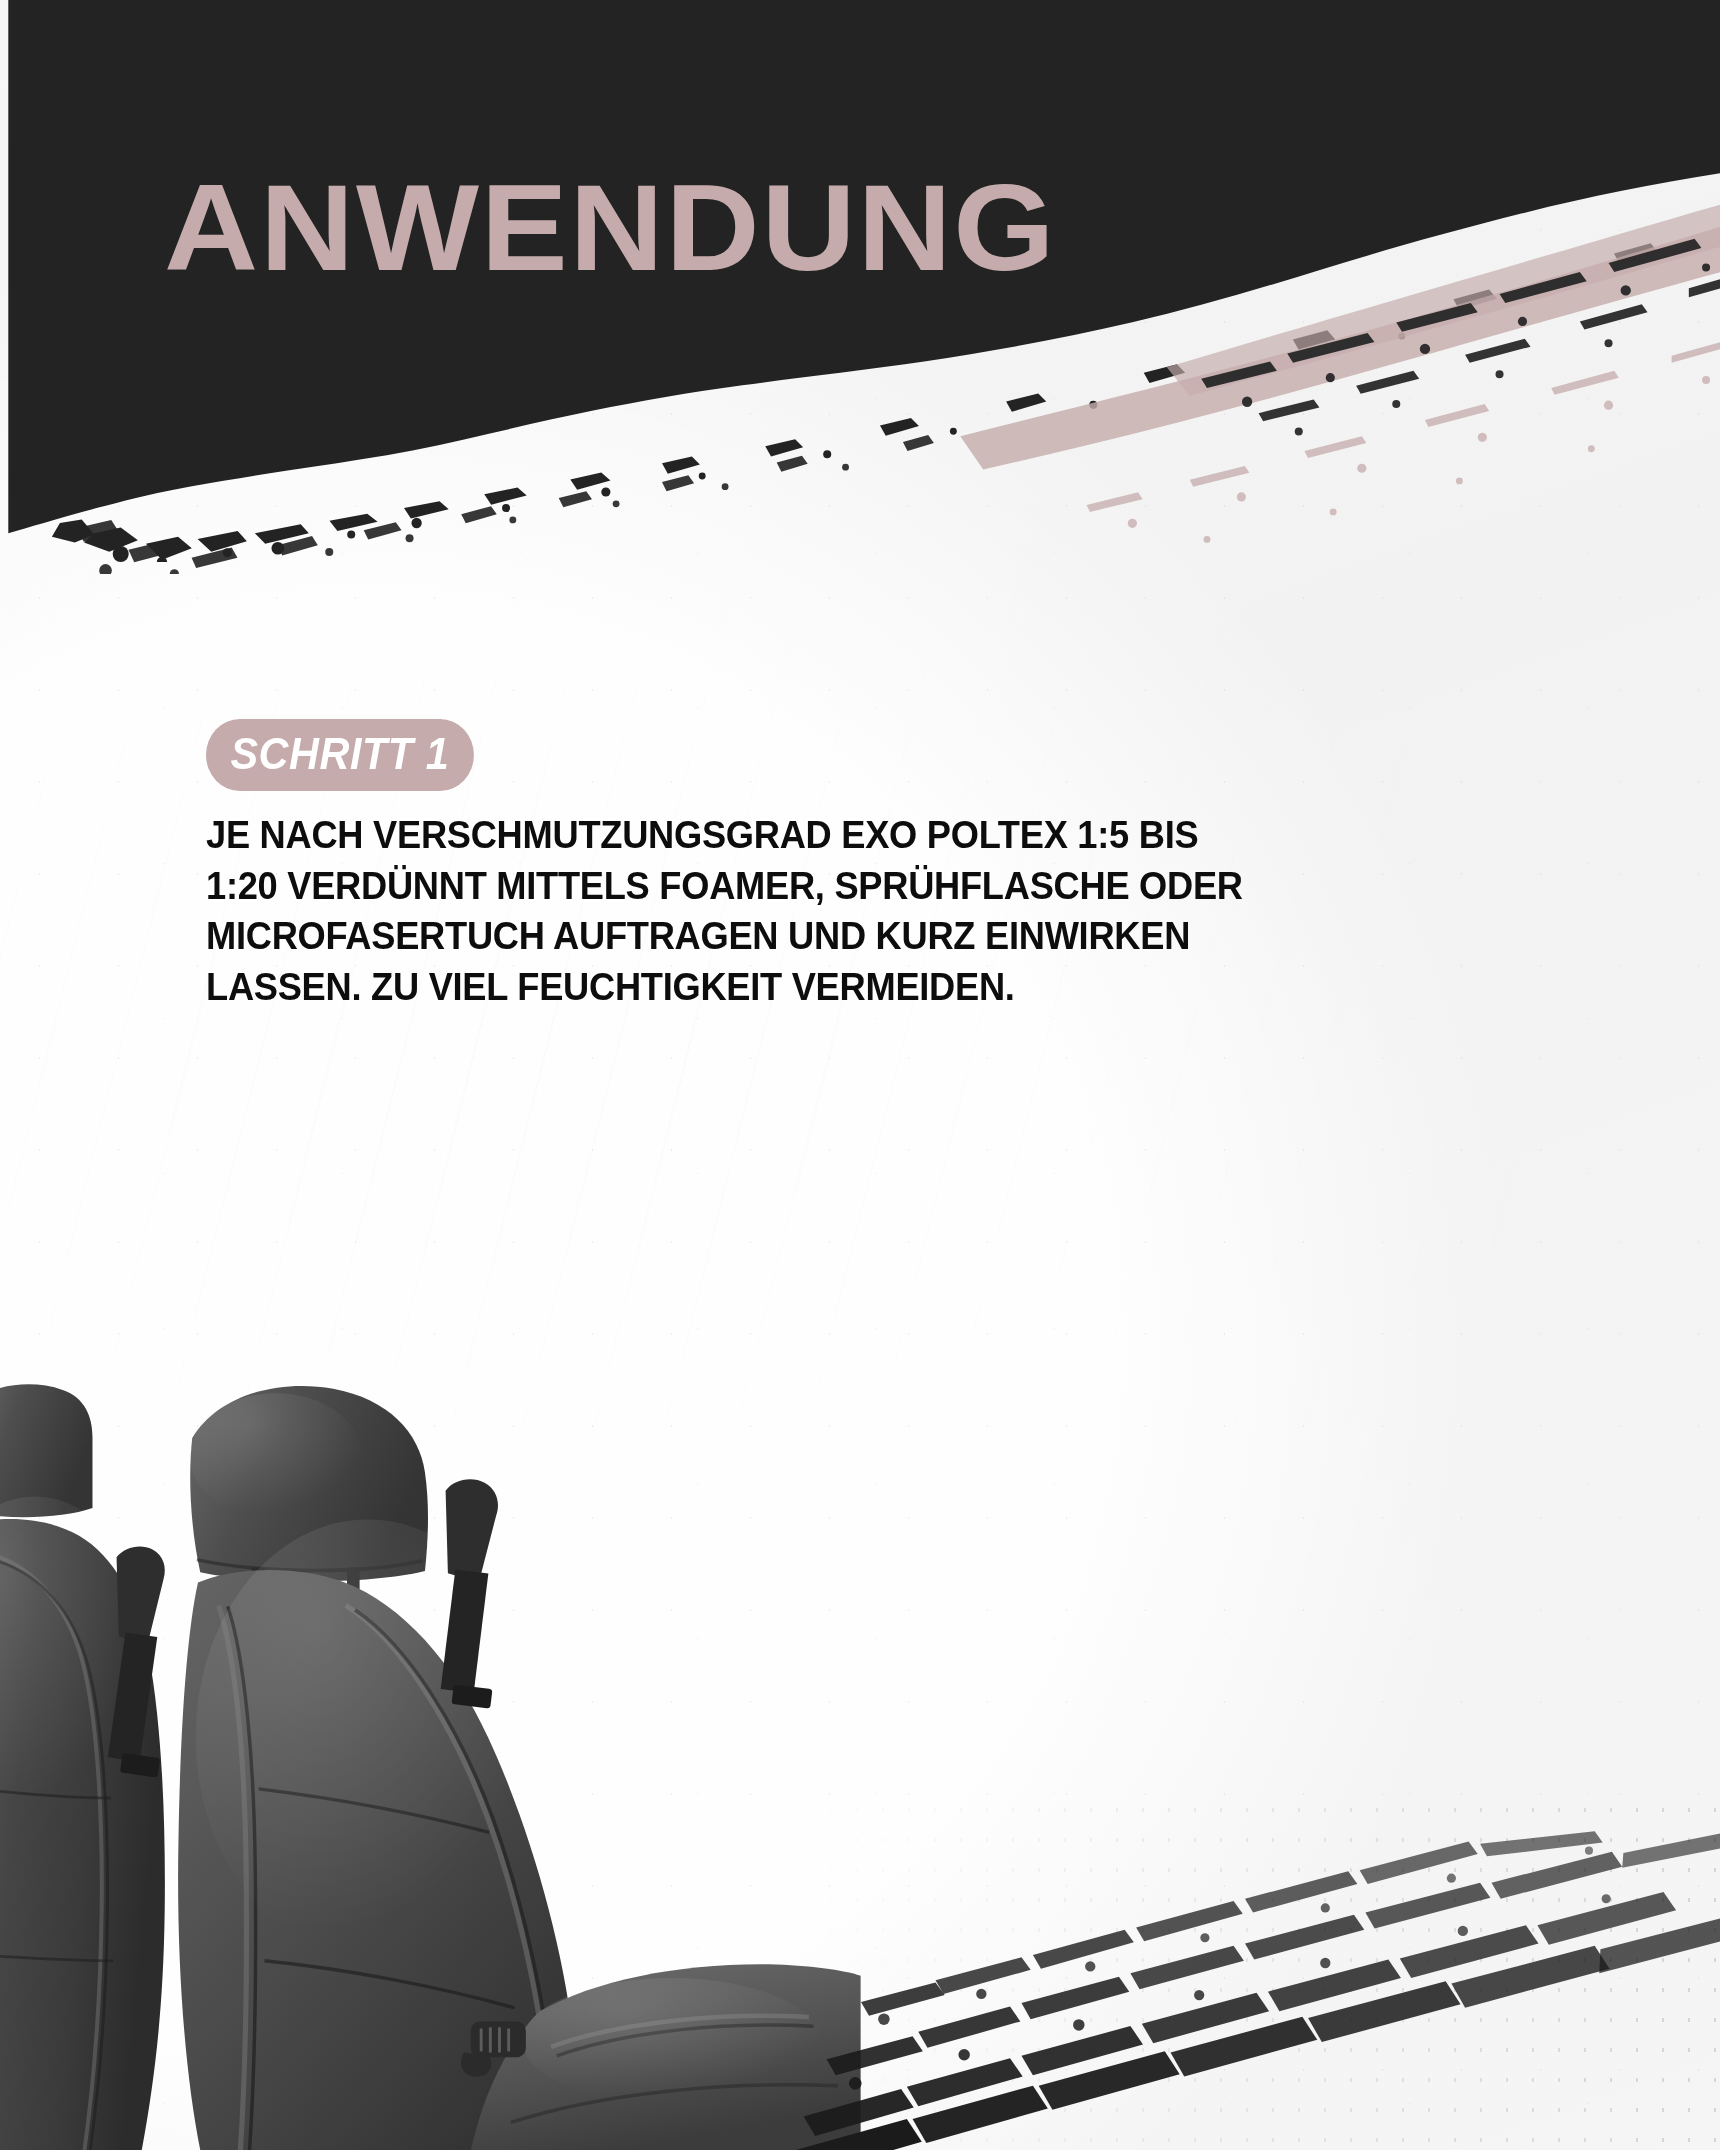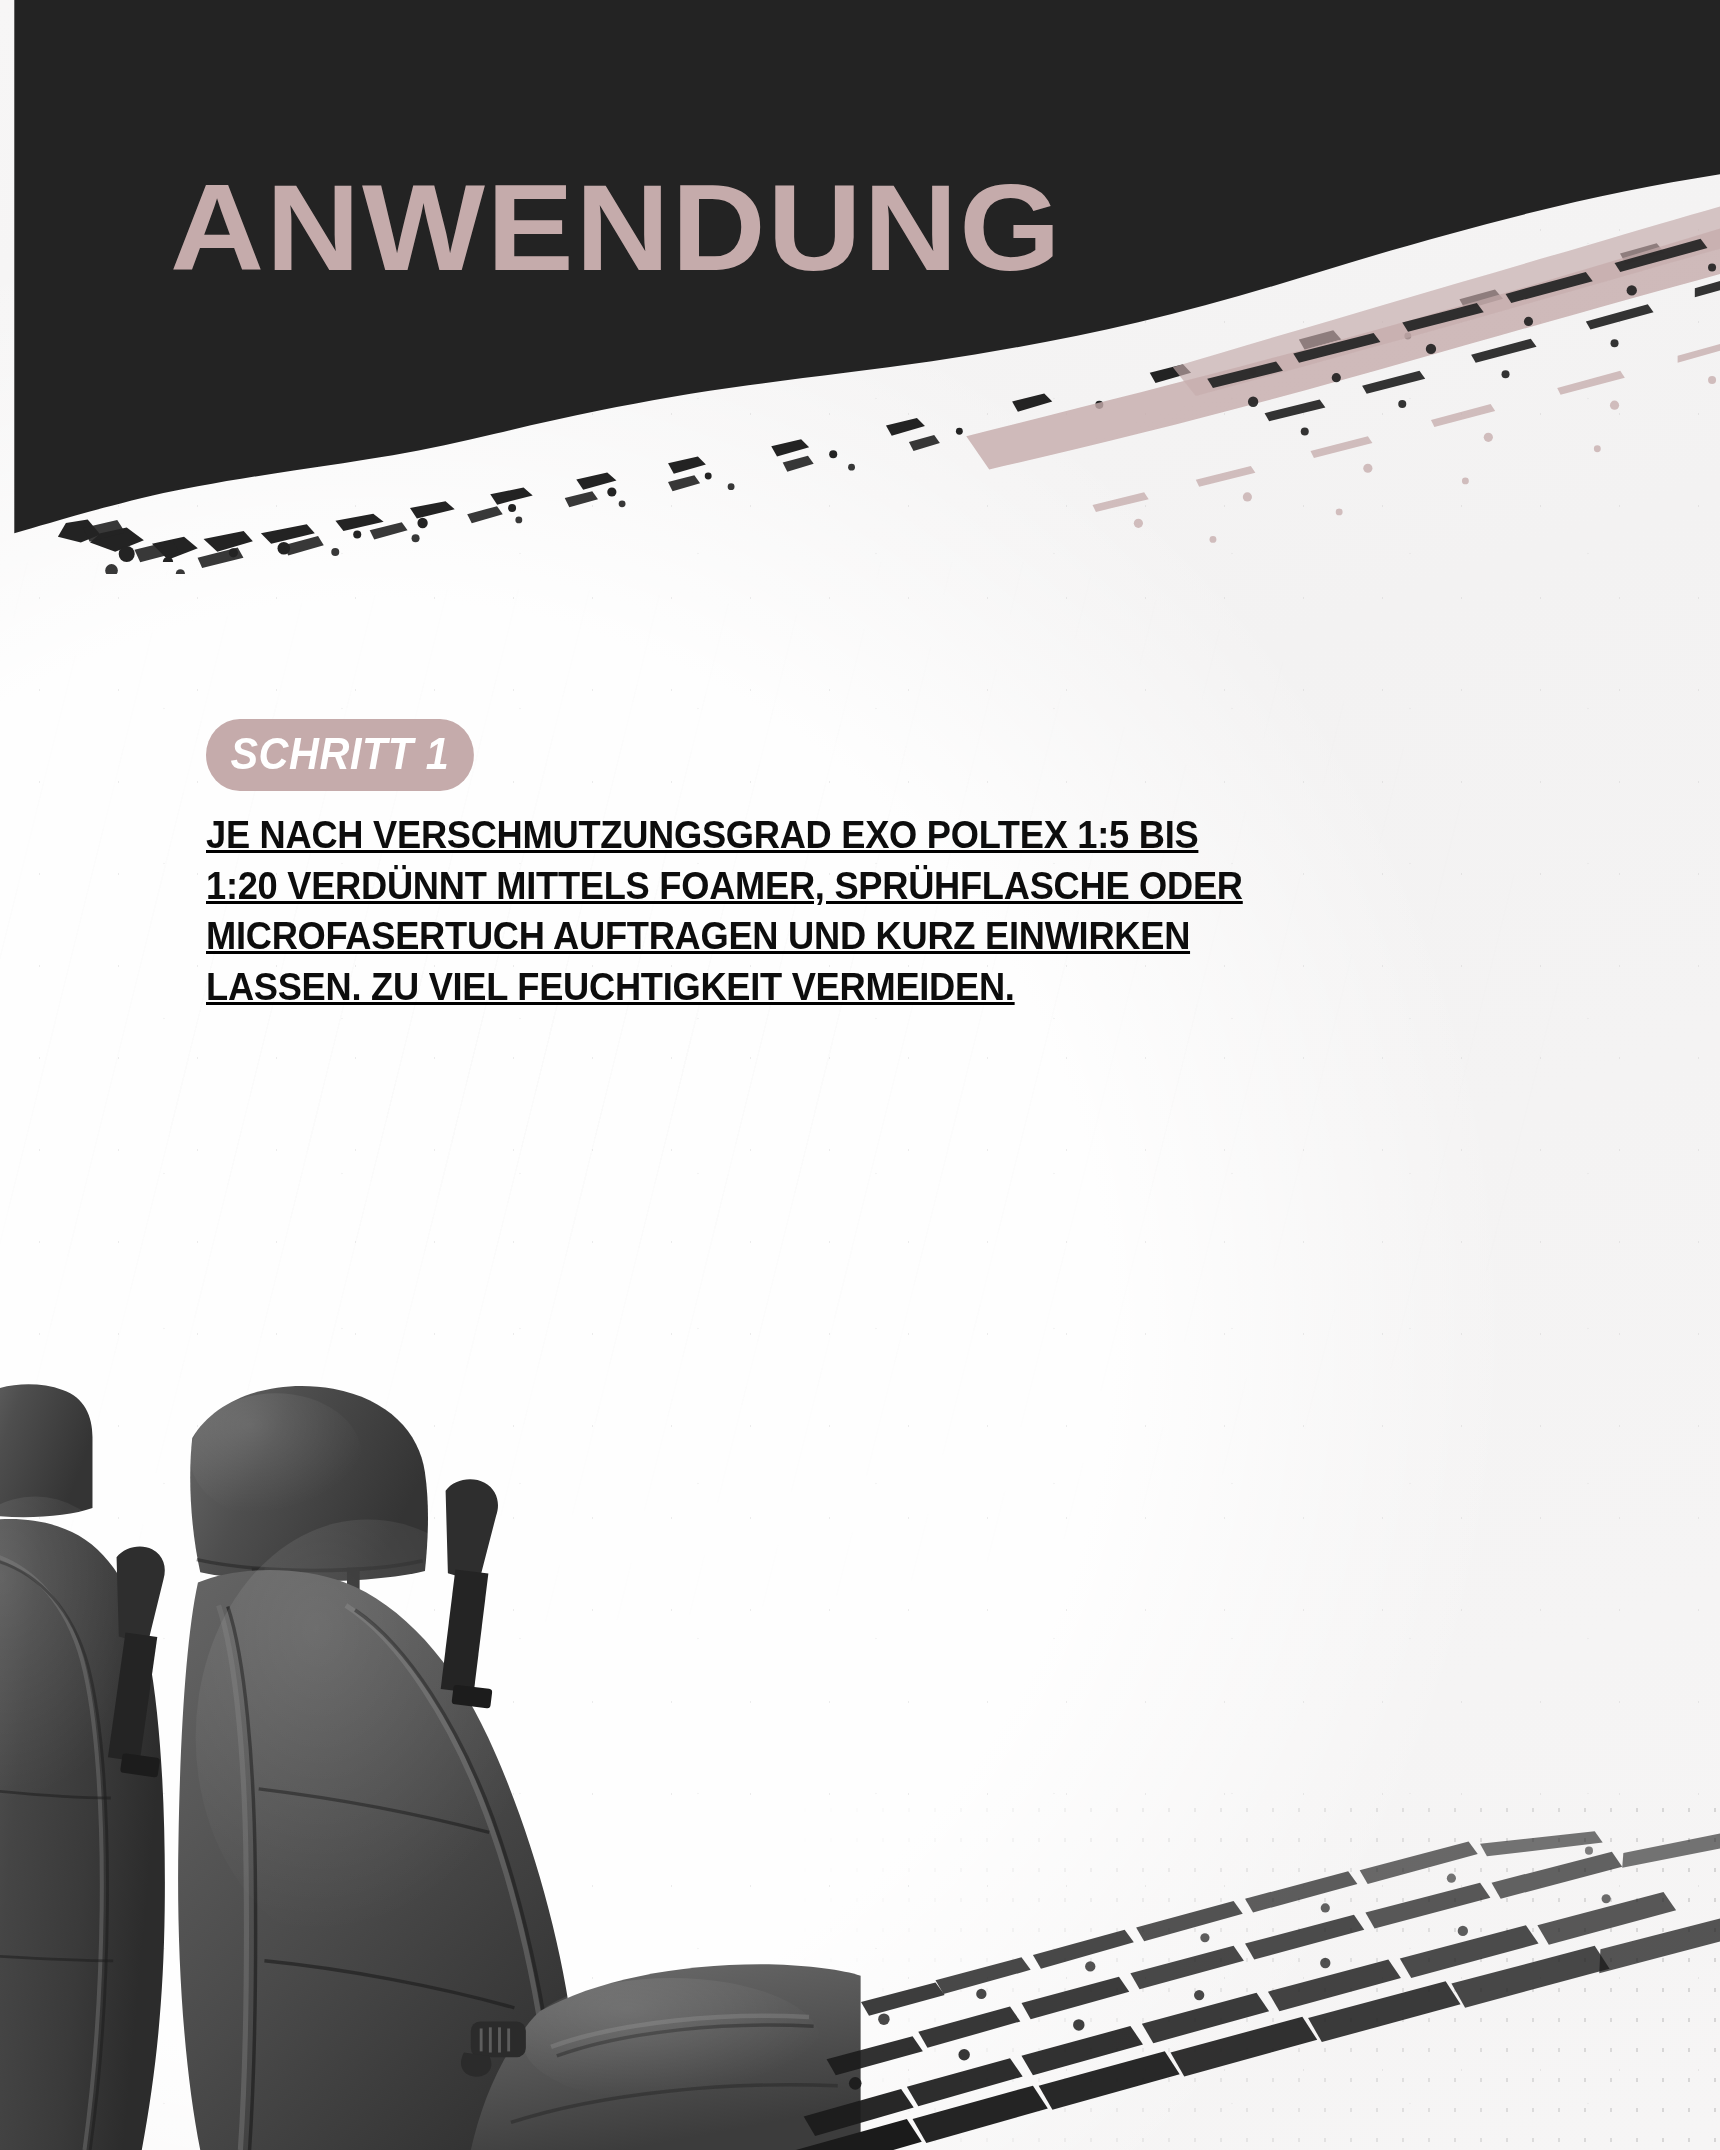--- a/index.html
+++ b/index.html
@@ -44,21 +44,21 @@
         rgba(0,0,0,0) 0 26px,
         rgba(150,150,150,.075) 26px 27.5px,
         rgba(0,0,0,0) 27.5px 69px);
     -webkit-mask-image: radial-gradient(ellipse 70% 60% at 30% 45%, #000 0%, rgba(0,0,0,.25) 60%, rgba(0,0,0,0) 100%);
             mask-image: radial-gradient(ellipse 70% 60% at 30% 45%, #000 0%, rgba(0,0,0,.25) 60%, rgba(0,0,0,0) 100%);
   }
 
   
   .header {
     position: absolute;
-    left: 14px; top: 0;
+    left: 8px; top: 0;
     width: 1511px;
     height: 516px;
     text-align: right;
   }
   .header-title {
     position: absolute;
     left: 156px;
     top: 166px;
     font-size: 123px;
     line-height: 1;
@@ -70,21 +70,20 @@
     white-space: nowrap;
     font-stretch: condensed;
   }
 
   
   .brush-layer { position: absolute; inset: 0; pointer-events: none; }
 
   
   .step {
     position: absolute;
-    text-decoration: underline;
   }
   .badge {
     display: inline-block;
     background: #c5abab;
     color: #ffffff;
     border-radius: 573px;
     padding: 12.6px 26px 15px 26px;
     font-size: 44px;
     line-height: 1;
     font-weight: 700;

